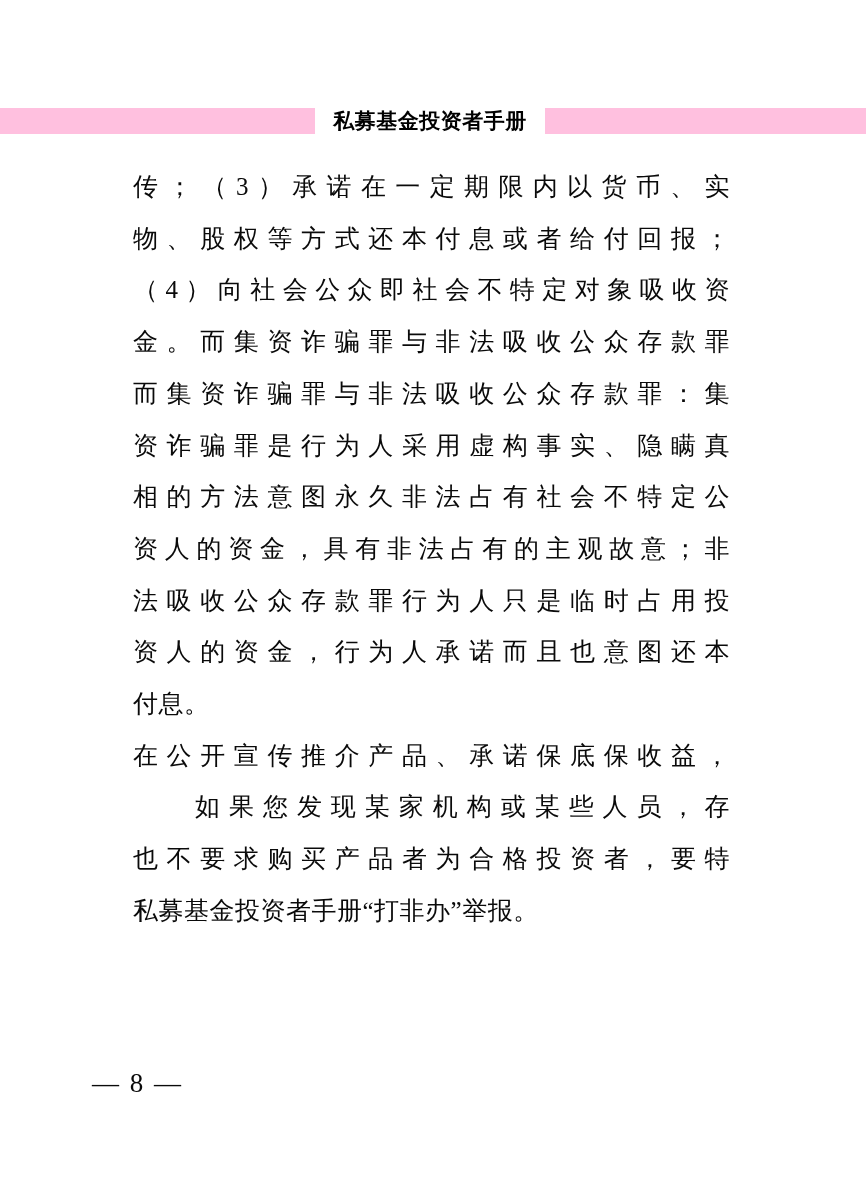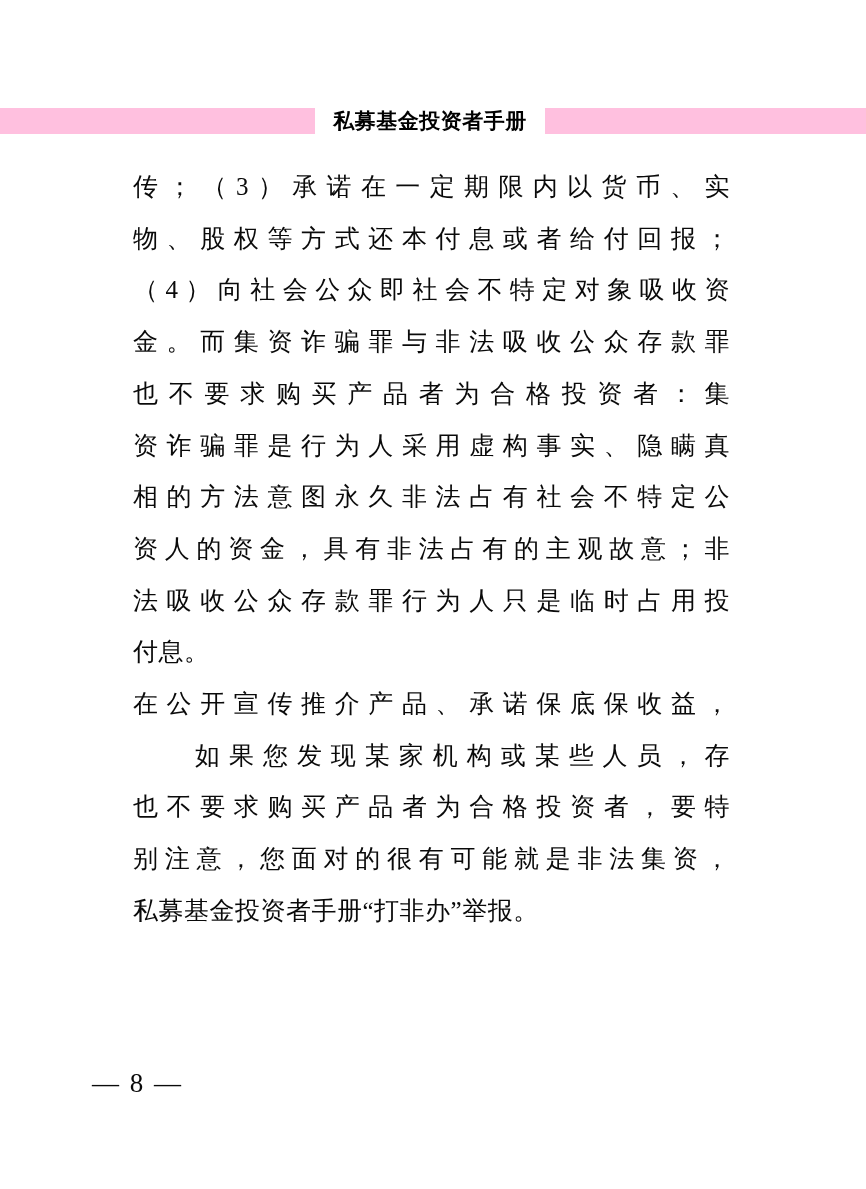--- a/index.html
+++ b/index.html
@@ -89,28 +89,28 @@
 
   <div class="header-title-wrap">
     <span class="header-title" style="color: rgb(0, 0, 0);">私募基金投资者手册</span>
   </div>
 
   <div class="body-text" id="body-text">
       <div class="line">传；（3）承诺在一定期限内以货币、实</div>
       <div class="line">物、股权等方式还本付息或者给付回报；</div>
       <div class="line">（4）向社会公众即社会不特定对象吸收资</div>
       <div class="line">金。而集资诈骗罪与非法吸收公众存款罪</div>
-      <div class="line">也不要求购买产品者为合格投资者：集</div>
+      <div class="line">而集资诈骗罪与非法吸收公众存款罪：集</div>
       <div class="line">资诈骗罪是行为人采用虚构事实、隐瞒真</div>
       <div class="line">相的方法意图永久非法占有社会不特定公</div>
       <div class="line">资人的资金，具有非法占有的主观故意；非</div>
       <div class="line">法吸收公众存款罪行为人只是临时占用投</div>
+      <div class="line">资人的资金，行为人承诺而且也意图还本</div>
       <div class="line last">付息。</div>
       <div class="line">在公开宣传推介产品、承诺保底保收益，</div>
       <div class="line indent">如果您发现某家机构或某些人员，存</div>
       <div class="line">也不要求购买产品者为合格投资者，要特</div>
-      <div class="line">别注意，您面对的很有可能就是非法集资，</div>
       <div class="line last">私募基金投资者手册“打非办”举报。</div>
     </div>
 
   <div class="page-number">— 8 —</div>
 
 </div>
 
 </body></html>

